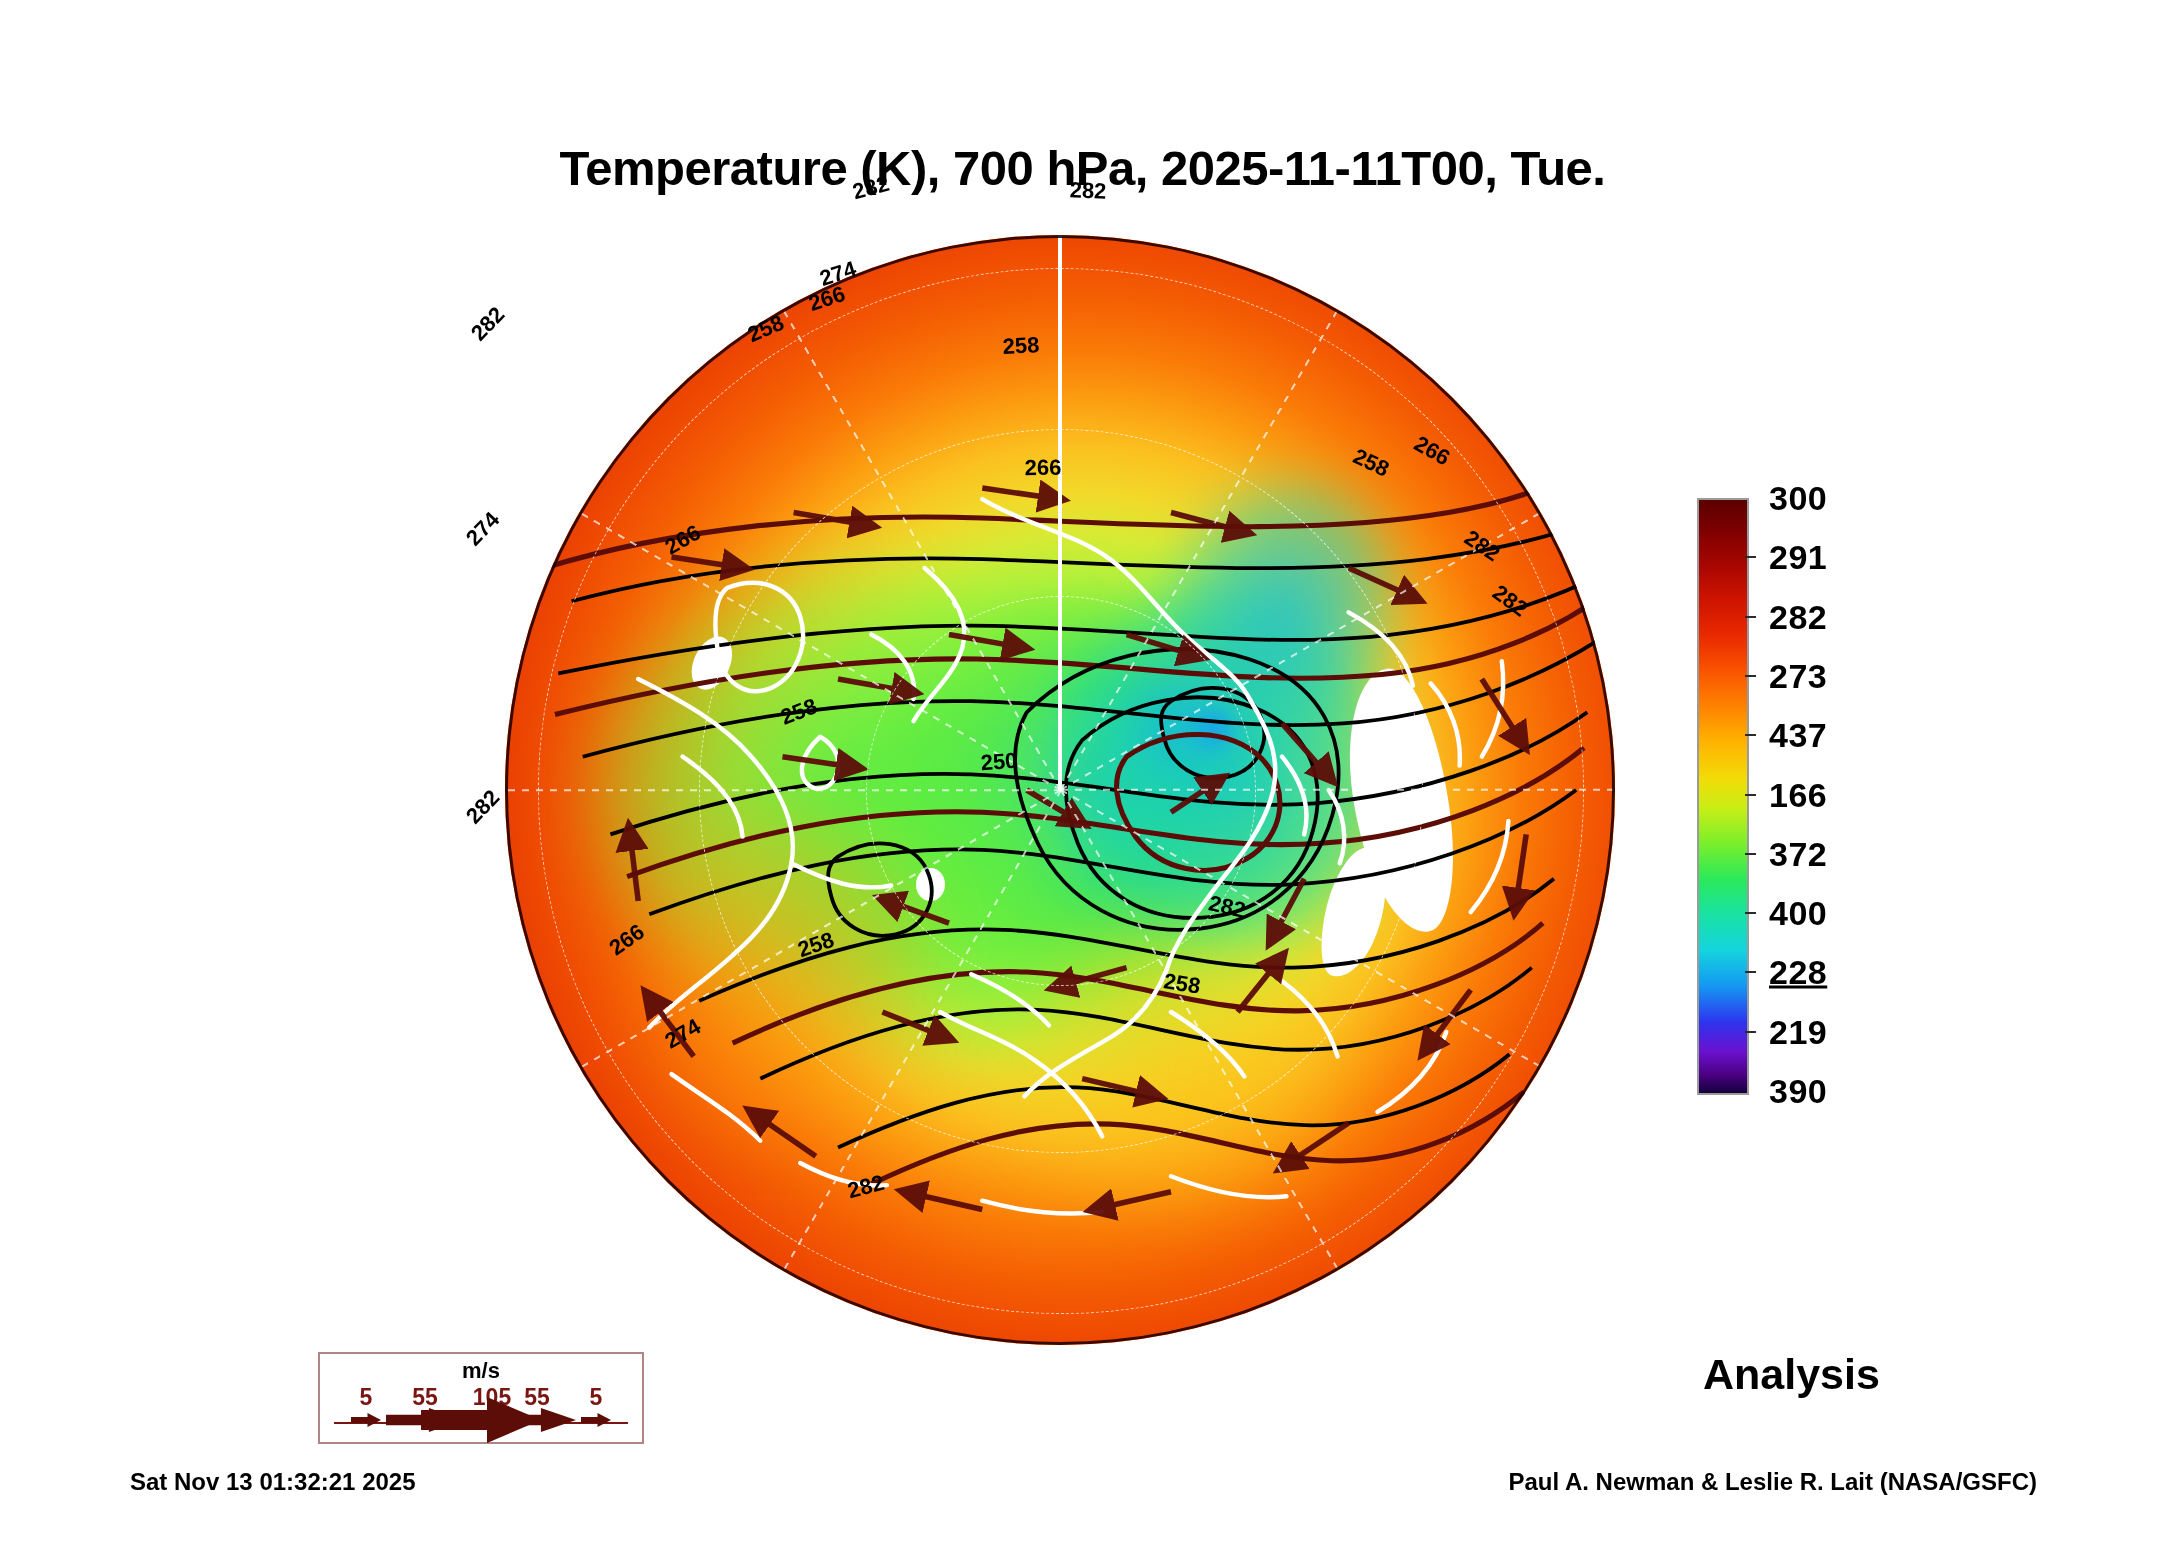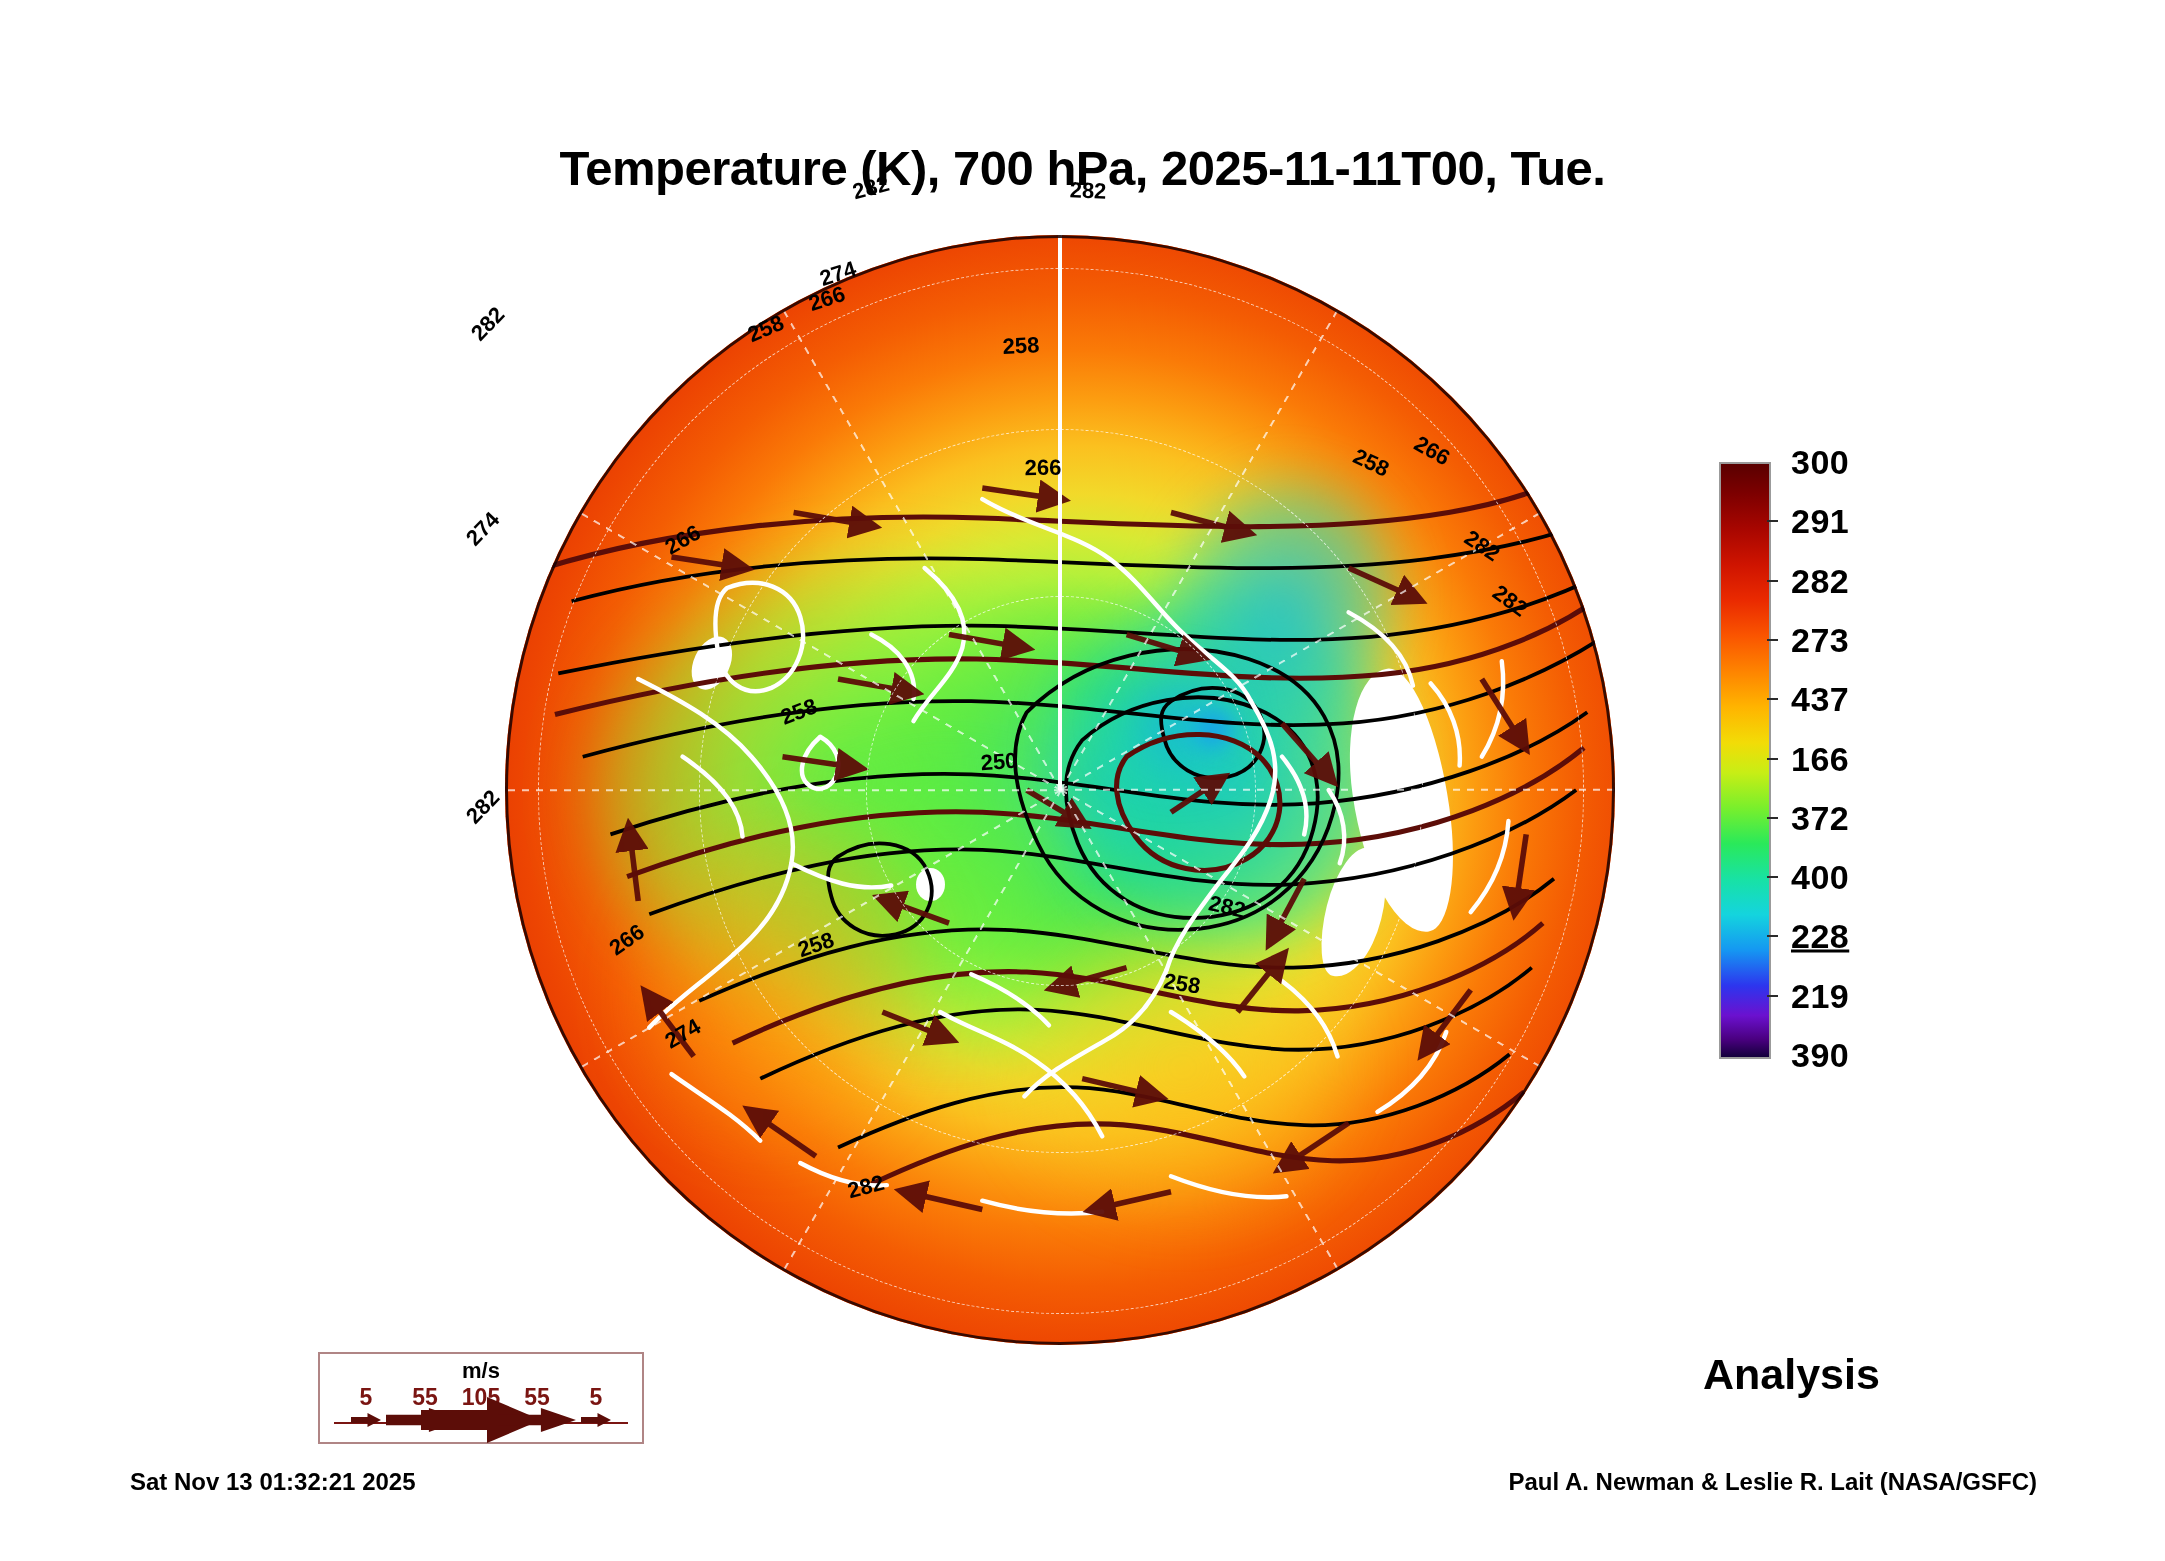--- a/index.html
+++ b/index.html
@@ -99,21 +99,21 @@
 
   
   #contours{position:absolute;inset:0;}
   #coast{position:absolute;inset:0;}
   #wind{position:absolute;inset:0;}
 
   .clabel{position:absolute;font-size:22px;font-weight:bold;color:#000;
           font-family:"Liberation Sans",sans-serif;}
 
   
-  #colorbar-wrap{position:absolute; left:1697px; top:462px; width:300px; height:600px;margin-left:22px;}
+  #colorbar-wrap{position:absolute; left:1697px; top:498px; width:300px; height:600px;}
   #colorbar{position:absolute;left:0;top:0;width:48px;height:593px;
     border:2px solid #9b9b9b;
     background:linear-gradient(to bottom,
       #5a0000 0%,
       #7d0000 5%,
       #a80600 11%,
       #cf1400 17%,
       #ea2a00 23%,
       #fa5500 29%,
       #fe8400 35%,
@@ -361,21 +361,21 @@
   <div id="wk-axis"></div>
   <div id="wk-host">
       <div class="wk-num" style="left: 46px;">5</div>
       <div class="wk-arrow" style="left: 46px;"><svg width="30" height="14" viewBox="0 0 30 14">
           <path d="M0,3.9200000000000004 L16.5,3.9200000000000004 L16.5,0 L30,7 L16.5,14 L16.5,10.08 L0,10.08 Z" fill="#5c0d08"></path>
         </svg></div>
       <div class="wk-num" style="left: 105px;">55</div>
       <div class="wk-arrow" style="left: 105px;"><svg width="78" height="24" viewBox="0 0 78 24">
           <path d="M0,6.720000000000001 L42.900000000000006,6.720000000000001 L42.900000000000006,0 L78,12 L42.900000000000006,24 L42.900000000000006,17.28 L0,17.28 Z" fill="#5c0d08"></path>
         </svg></div>
-      <div class="wk-num" style="left: 161px;">105</div>
+      <div class="wk-num" style="left: 172px;">105</div>
       <div class="wk-arrow" style="left: 161px;"><svg width="120" height="46" viewBox="0 0 120 46">
           <path d="M0,12.88 L66,12.88 L66,0 L120,23 L66,46 L66,33.12 L0,33.12 Z" fill="#5c0d08"></path>
         </svg></div>
       <div class="wk-num" style="left: 217px;">55</div>
       <div class="wk-arrow" style="left: 217px;"><svg width="78" height="24" viewBox="0 0 78 24">
           <path d="M0,6.720000000000001 L42.900000000000006,6.720000000000001 L42.900000000000006,0 L78,12 L42.900000000000006,24 L42.900000000000006,17.28 L0,17.28 Z" fill="#5c0d08"></path>
         </svg></div>
       <div class="wk-num" style="left: 276px;">5</div>
       <div class="wk-arrow" style="left: 276px;"><svg width="30" height="14" viewBox="0 0 30 14">
           <path d="M0,3.9200000000000004 L16.5,3.9200000000000004 L16.5,0 L30,7 L16.5,14 L16.5,10.08 L0,10.08 Z" fill="#5c0d08"></path>

